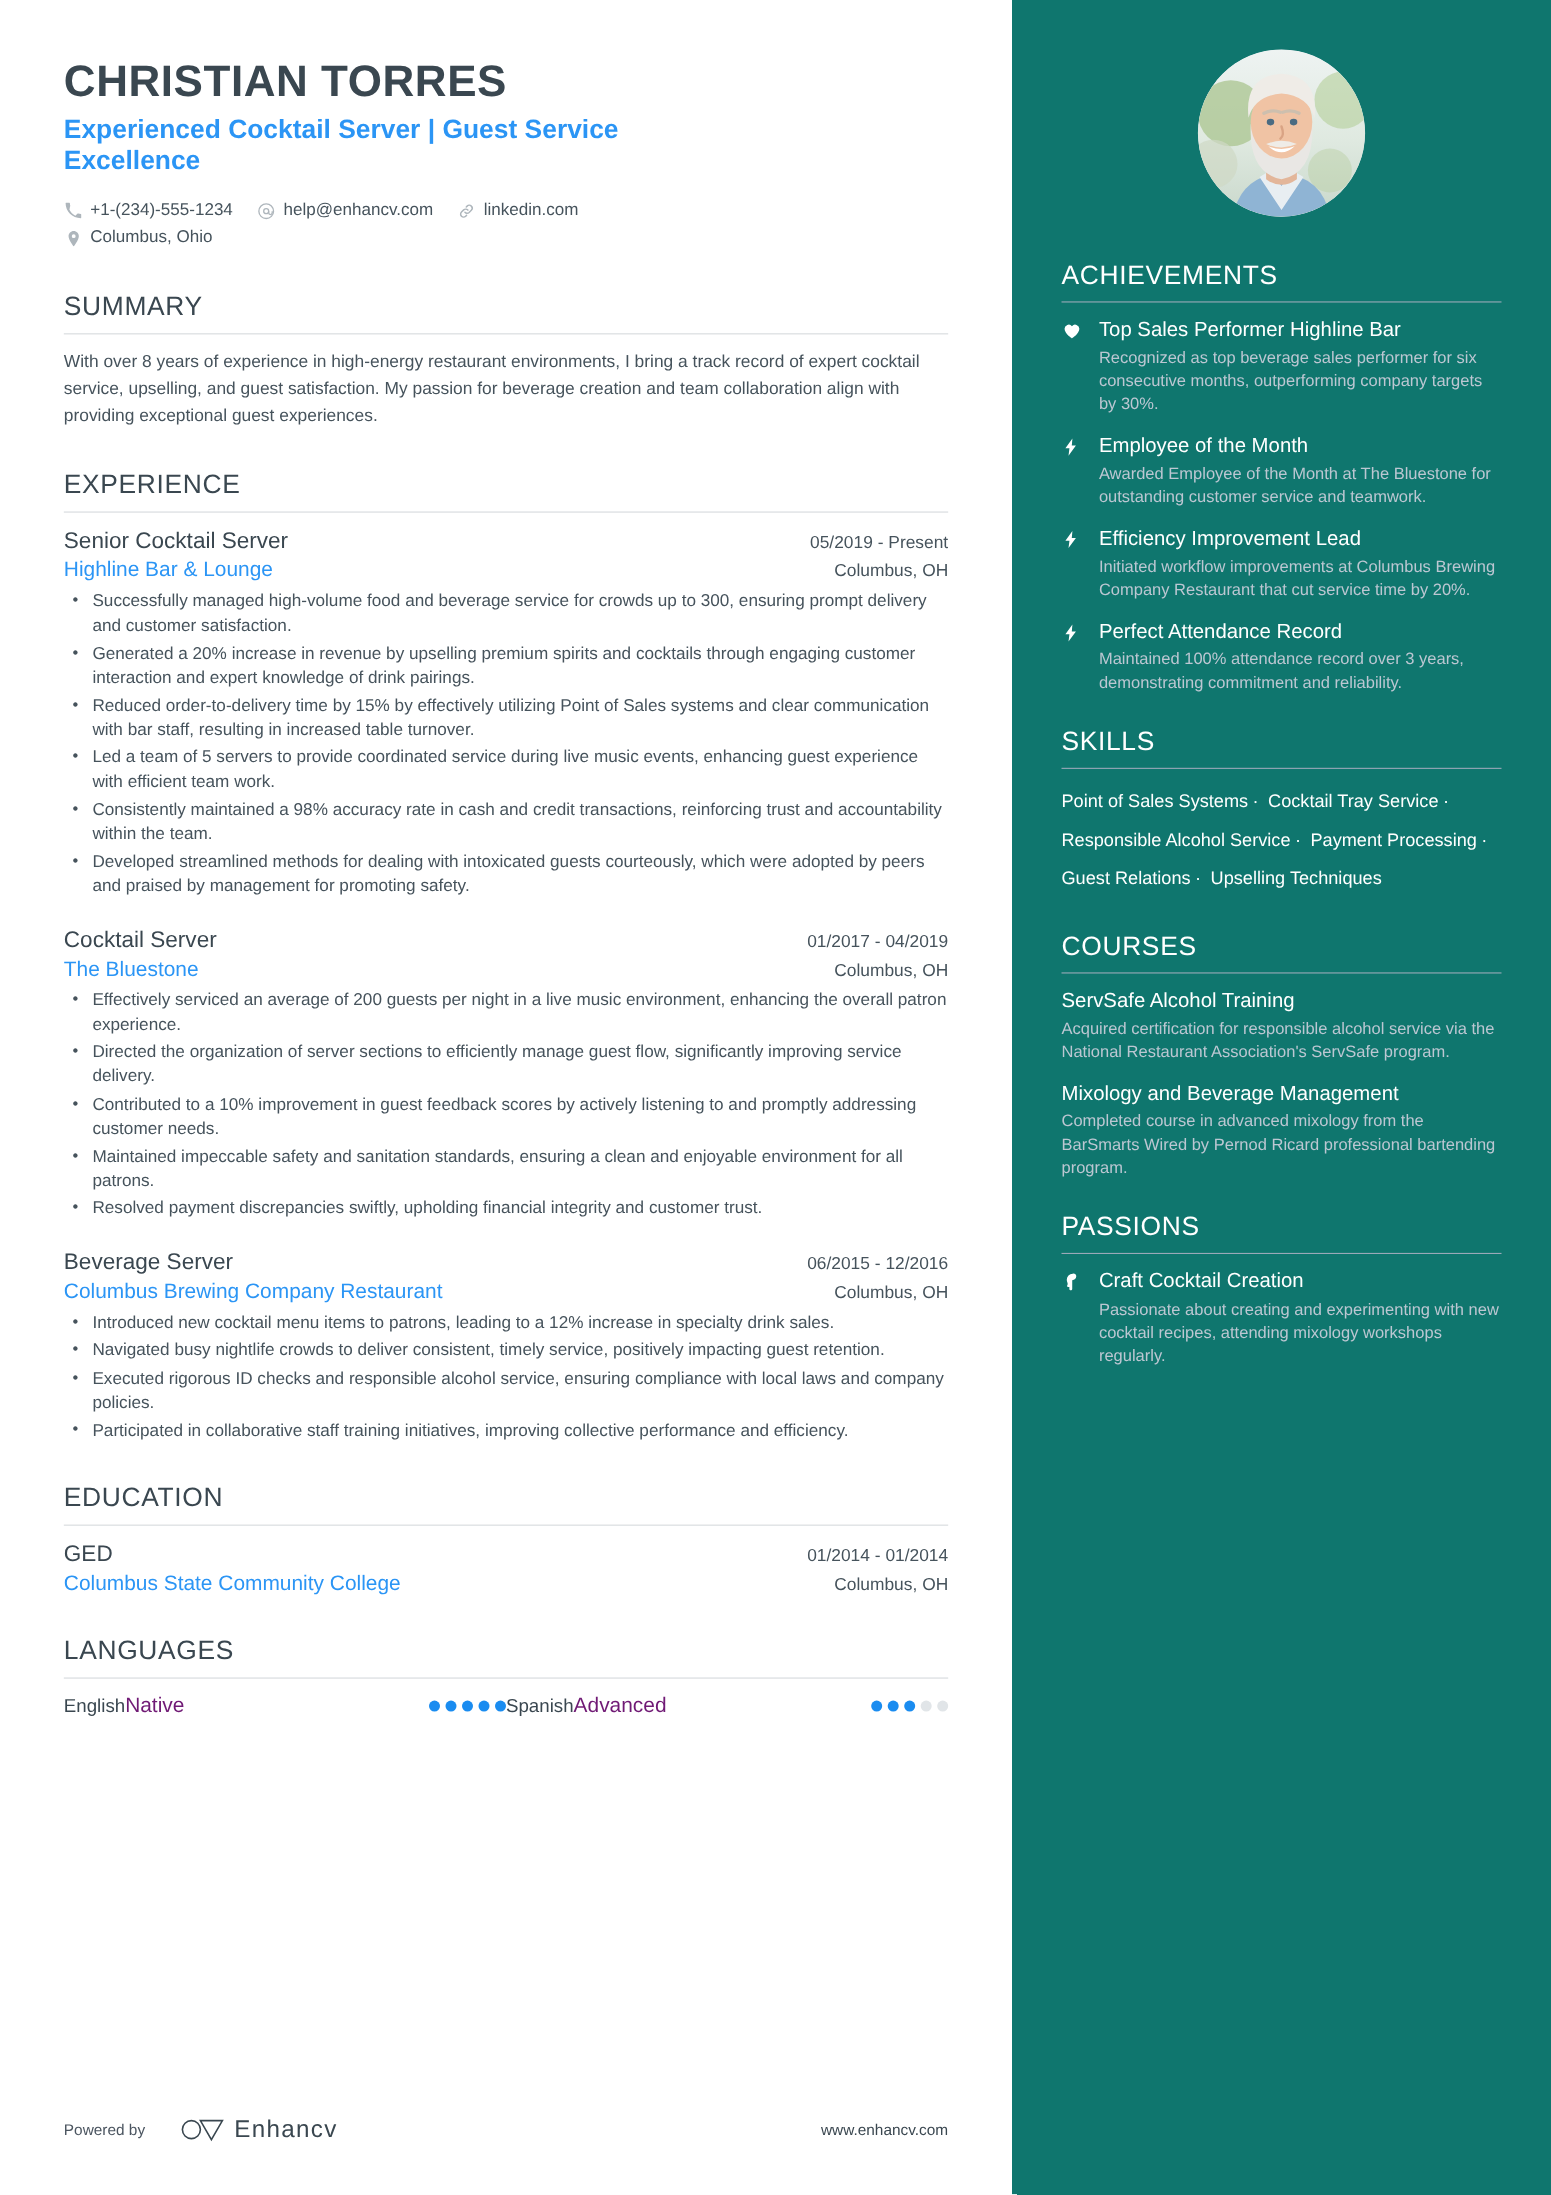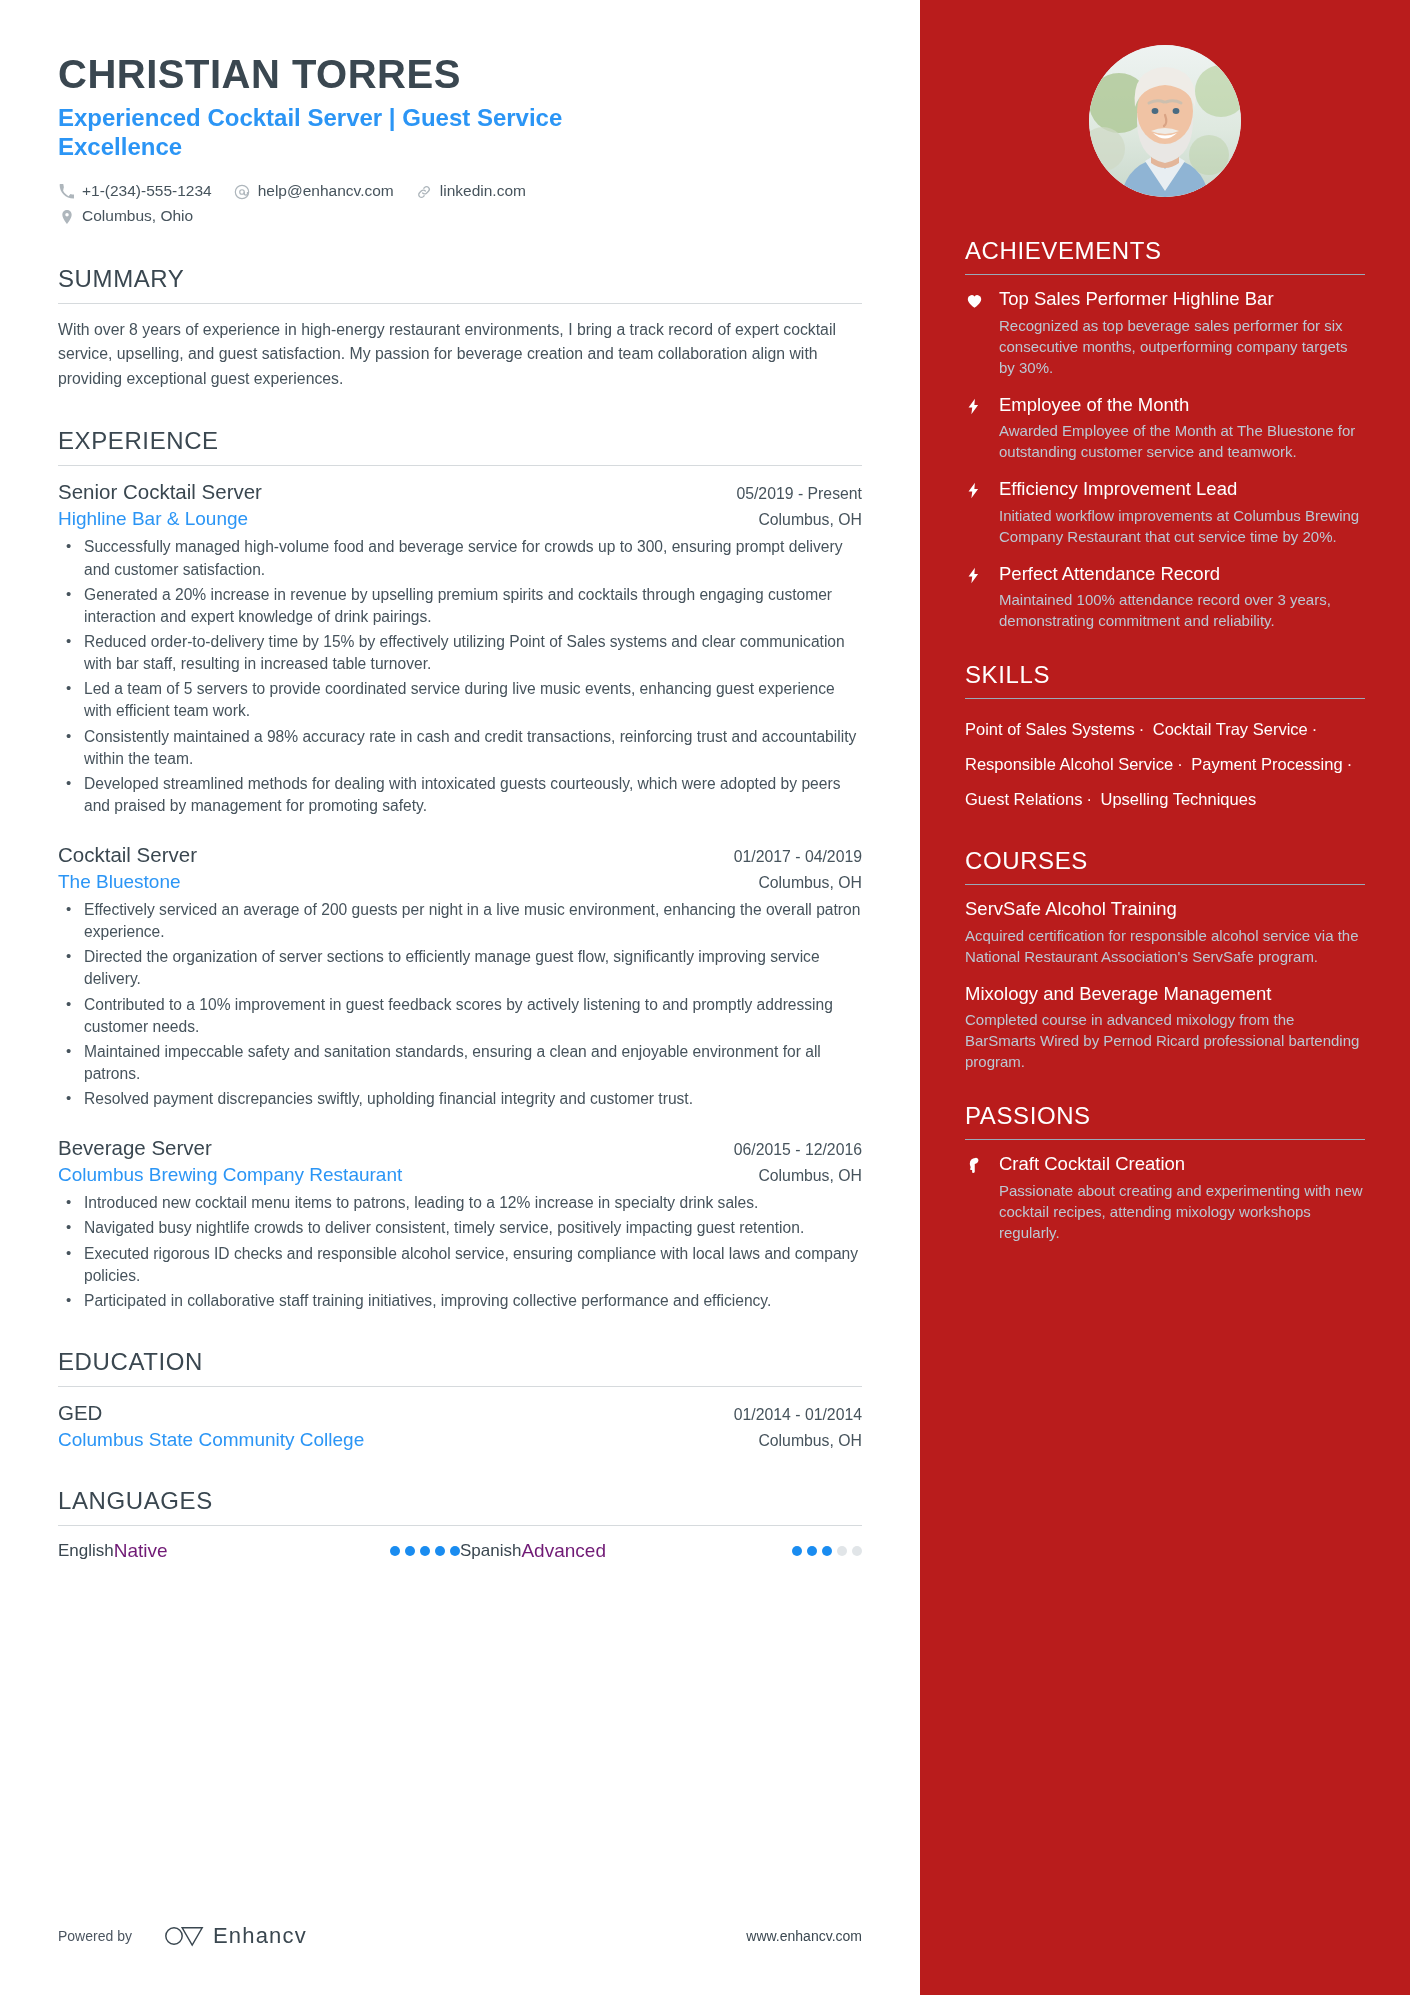--- a/index.html
+++ b/index.html
@@ -212,21 +212,21 @@
   .brand-name {
     font-size: 22px;
     color: #3a4750;
     letter-spacing: 1.2px;
   }
   .site { font-size: 14px; color: #3a4750; }
 
   
   .right {
     width: 490px;
-    background: #b91c1c;
+    background: #0f766e;
     padding: 0 45px;
     position: relative;
   }
   .photo-wrap {
     display: flex;
     justify-content: center;
     padding-top: 45px;
     padding-bottom: 10px;
   }
   .photo {

